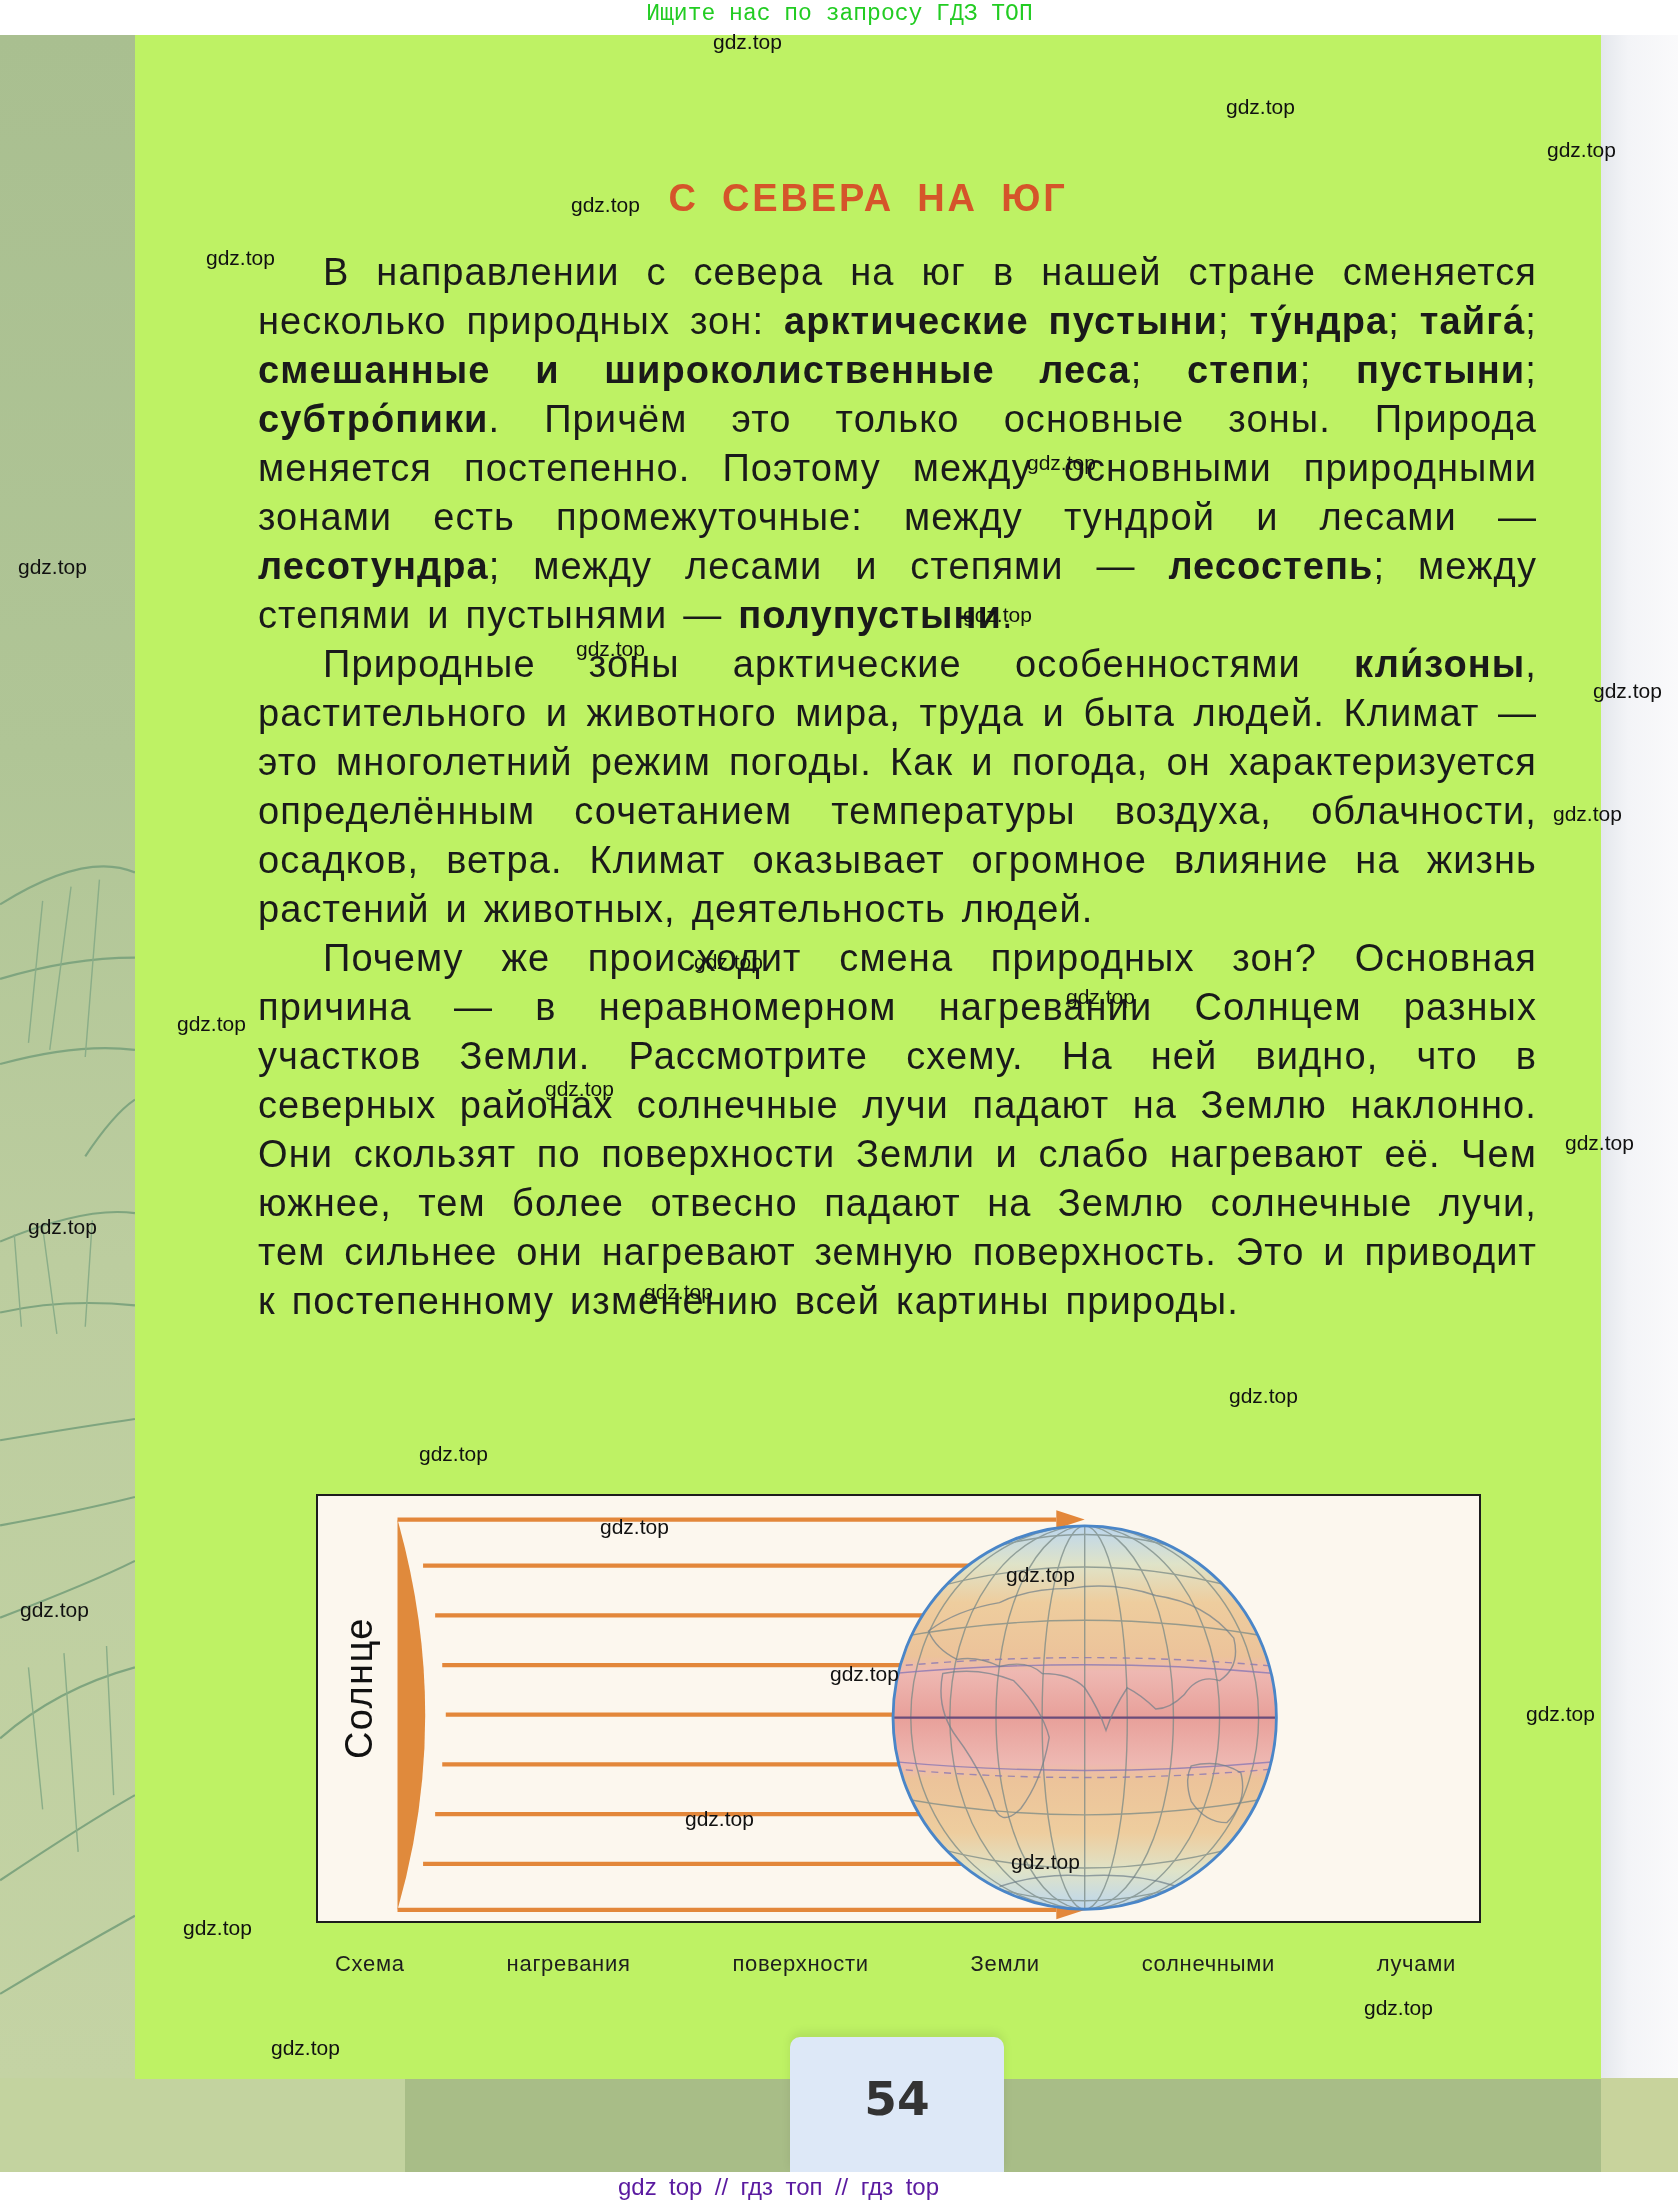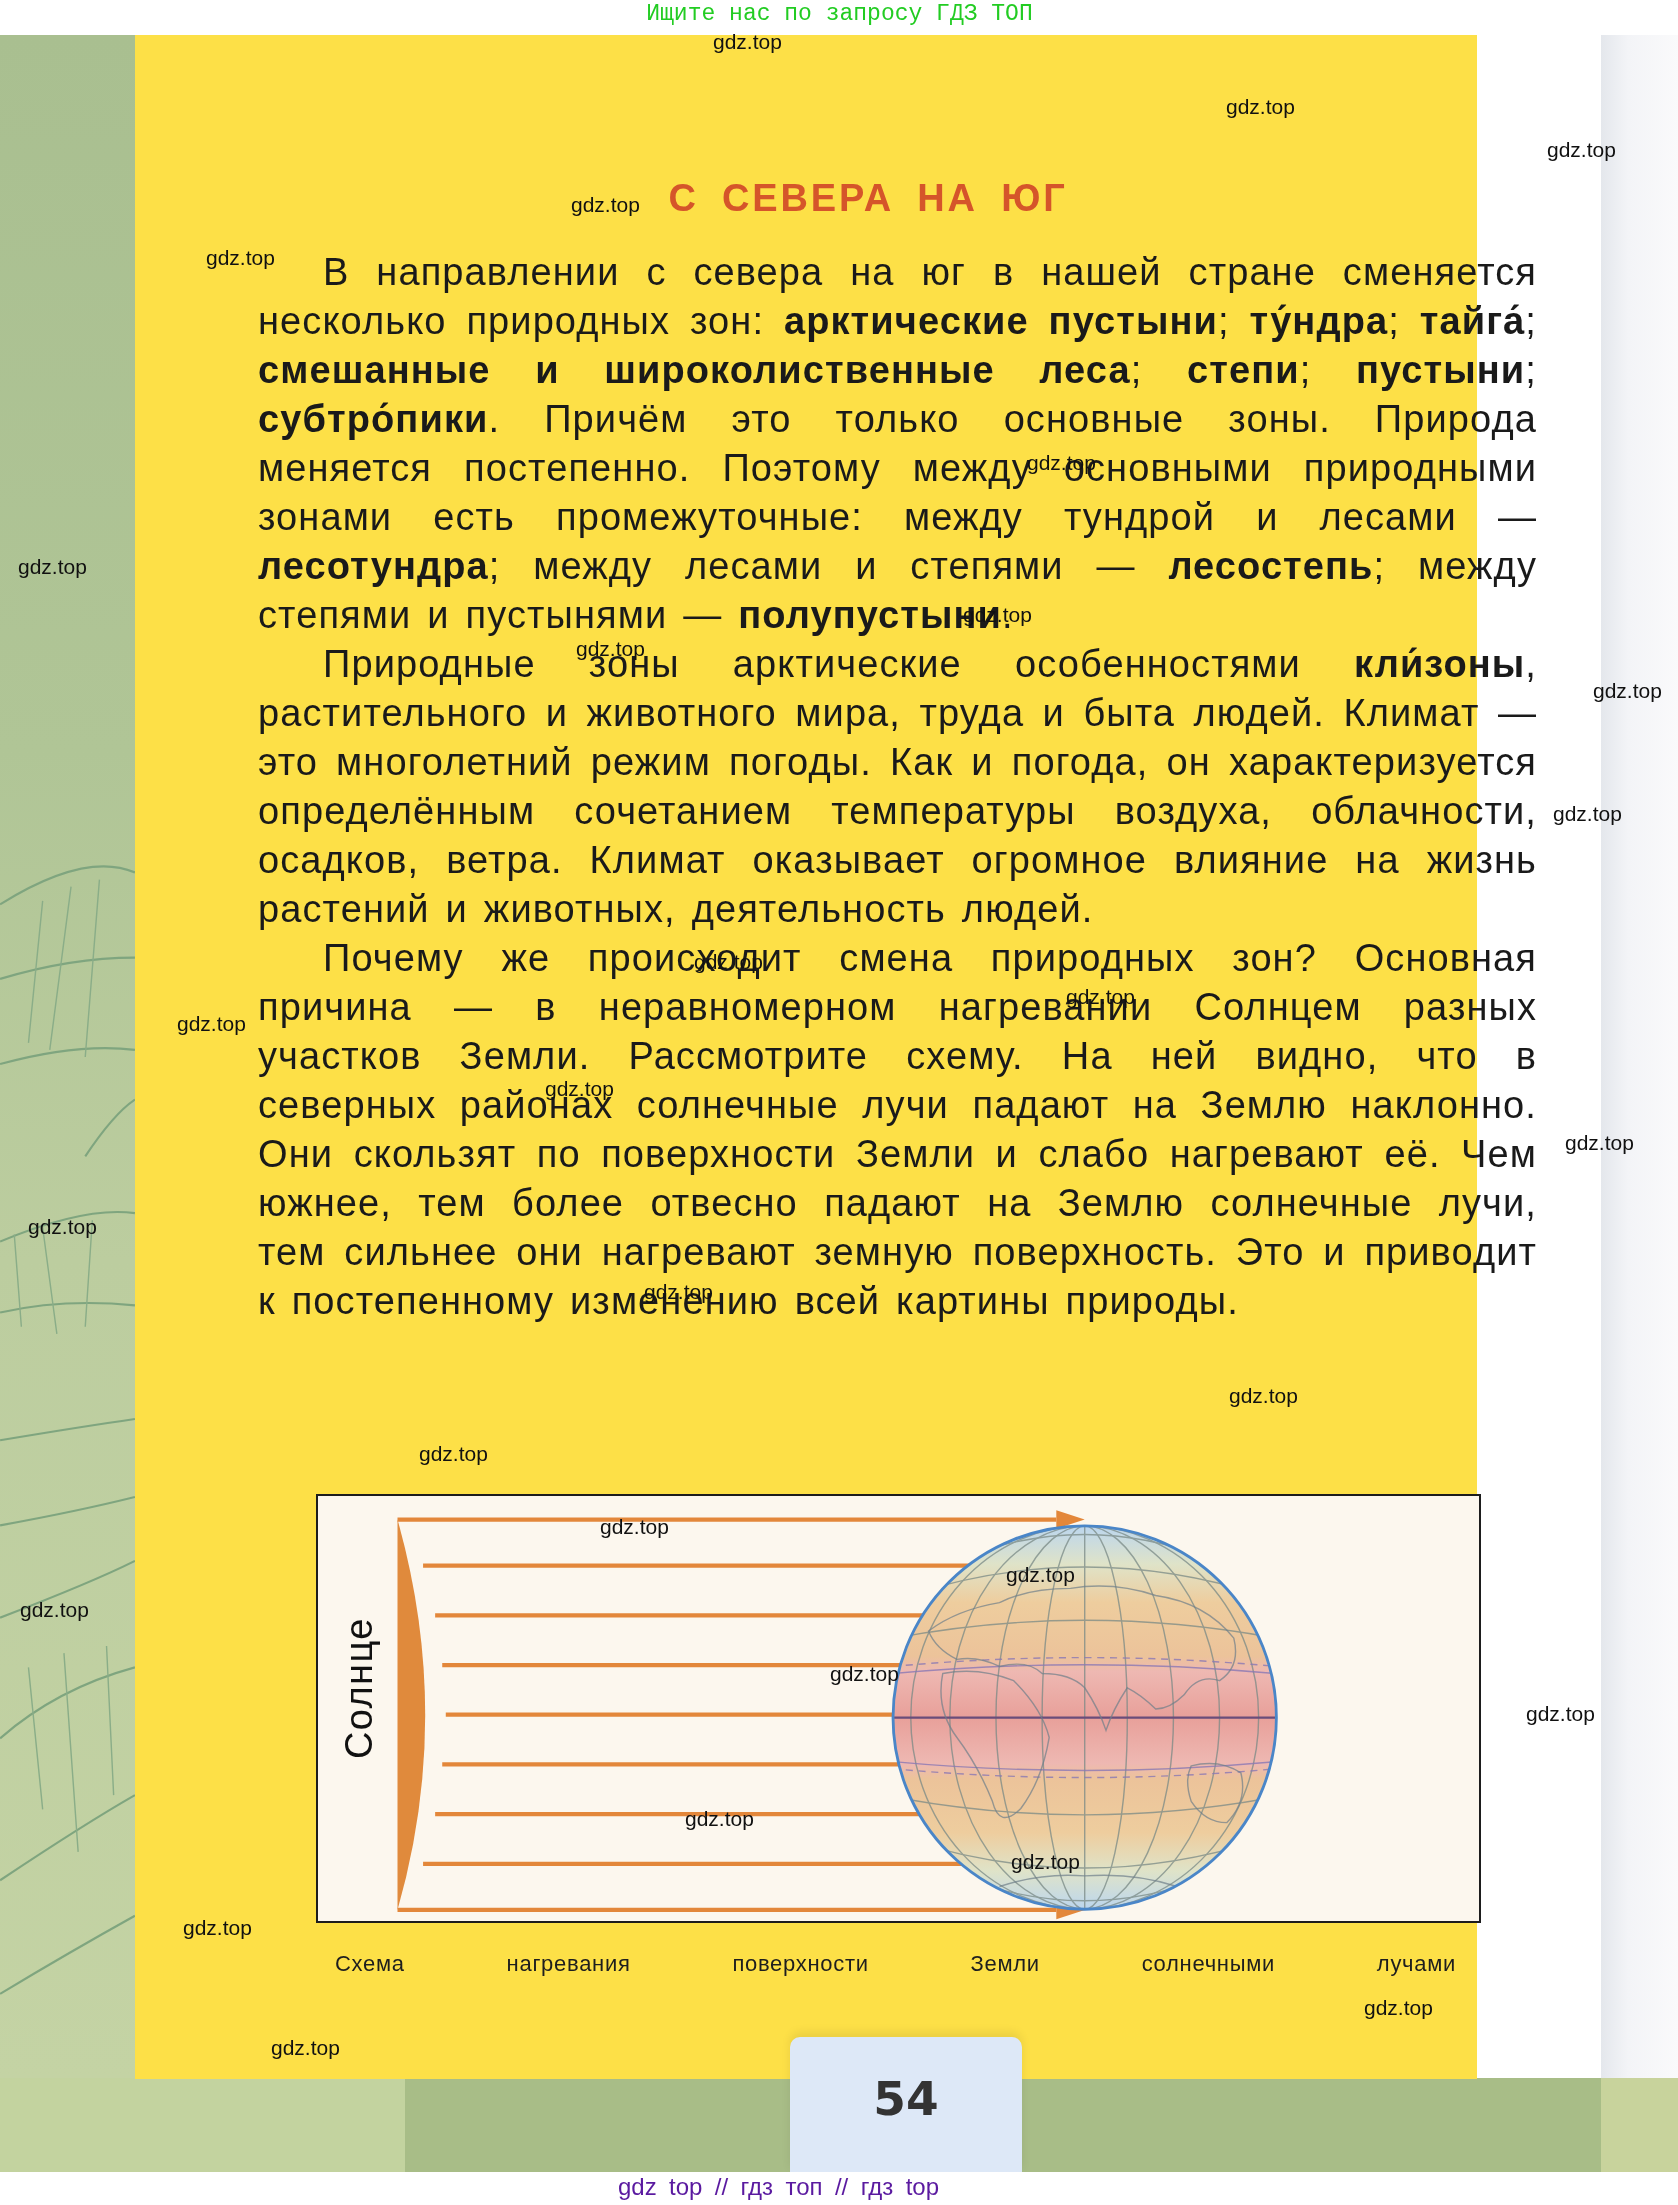--- a/index.html
+++ b/index.html
@@ -28,22 +28,22 @@
   .bottom-band .light { position:absolute; left:0; top:0; width:405px; height:94px; background:#c3d39f; }
   .right-edge {
     position:absolute; left:1601px; top:35px; width:78px; height:2044px;
     background:linear-gradient(90deg,#e4e7ec 0%,#f3f4f7 35%,#fafafb 100%);
   }
   .right-edge-bottom {
     position:absolute; left:1601px; top:2078px; width:78px; height:94px;
     background:#c8d39c;
   }
   .page {
-    position:absolute; left:135px; top:35px; width:1342px; height:2044px;
-    background:#fde047;
+    position:absolute; left:135px; top:35px; width:1466px; height:2044px;
+    background:#bef264;
   }
   .title {
     position:absolute; left:0; top:142px; width:1466px; text-align:center;
     font-size:38px; font-weight:bold; color:#d5552a; letter-spacing:2.8px;
     word-spacing:10px;
   }
   .body-text {
     position:absolute; left:123px; top:213px; width:1279px;
     font-size:38px; line-height:49px; color:#1a1a1a;
     text-align:justify; letter-spacing:1.1px; word-spacing:4.3px;
@@ -59,21 +59,21 @@
     position:absolute; left:-1.4px; top:199px; width:85px; height:43px;
     font-size:38px; color:#111; transform:rotate(-90deg); transform-origin:center;
     text-align:center; letter-spacing:1.4px;
   }
   .caption {
     position:absolute; left:200px; top:1916px; width:1121px;
     font-size:22px; color:#1e1e1e; text-align:justify; text-align-last:justify;
     letter-spacing:0.7px;
   }
   .page-tab {
-    position:absolute; left:790px; top:2037px; width:232px; height:135px;
+    position:absolute; left:790px; top:2037px; width:214px; height:135px;
     background:#dde8f7; border-radius:10px 10px 0 0;
     box-shadow:0 -4.3px 10px rgba(0,0,0,0.08);
     text-align:center;
   }
   .page-tab span {
     display:inline-block; margin-top:34px; font-size:47px; font-weight:bold;
     color:#333; font-family:"DejaVu Sans", sans-serif;
   }
   .footer {
     position:absolute; left:0; top:2172px; width:1557px; height:33px;

